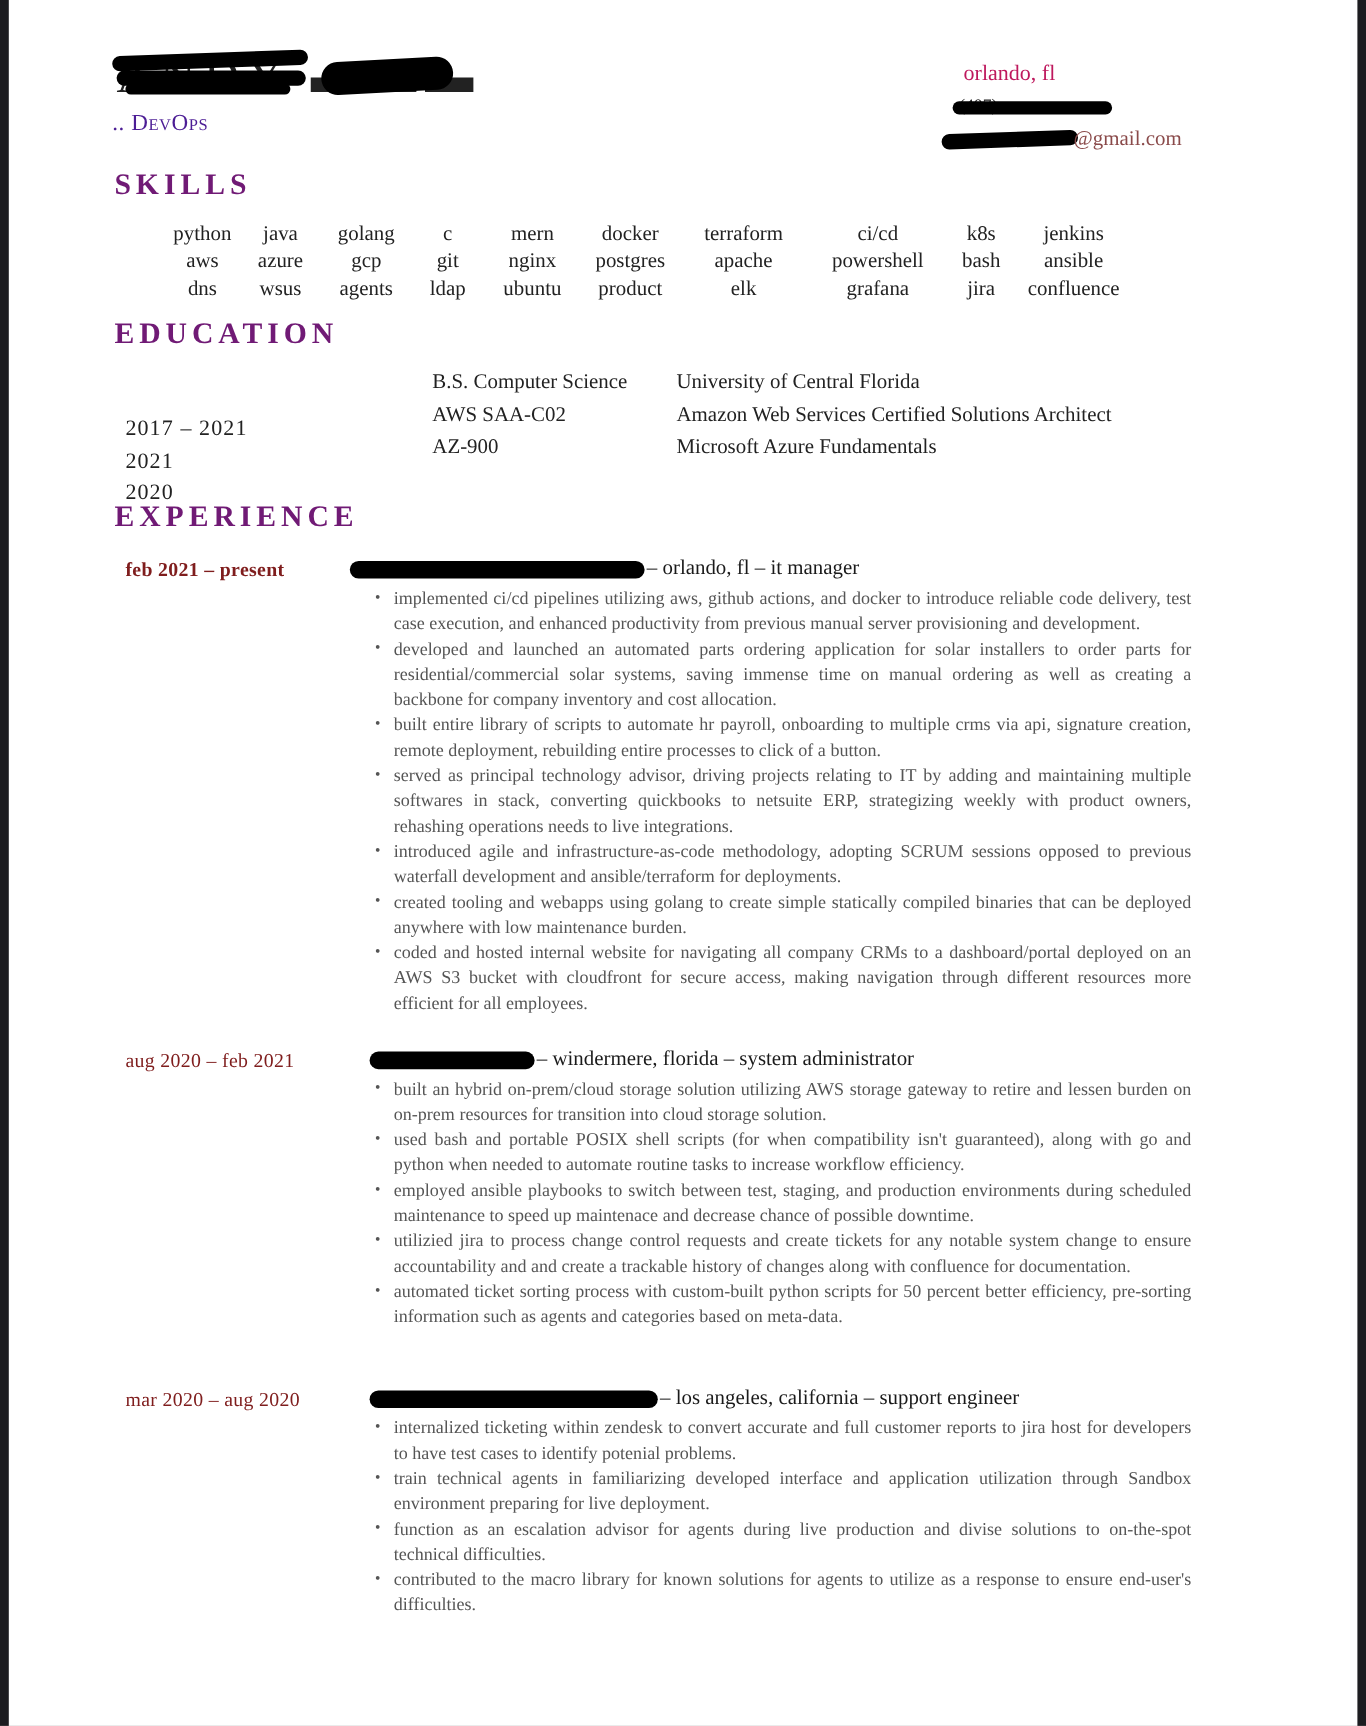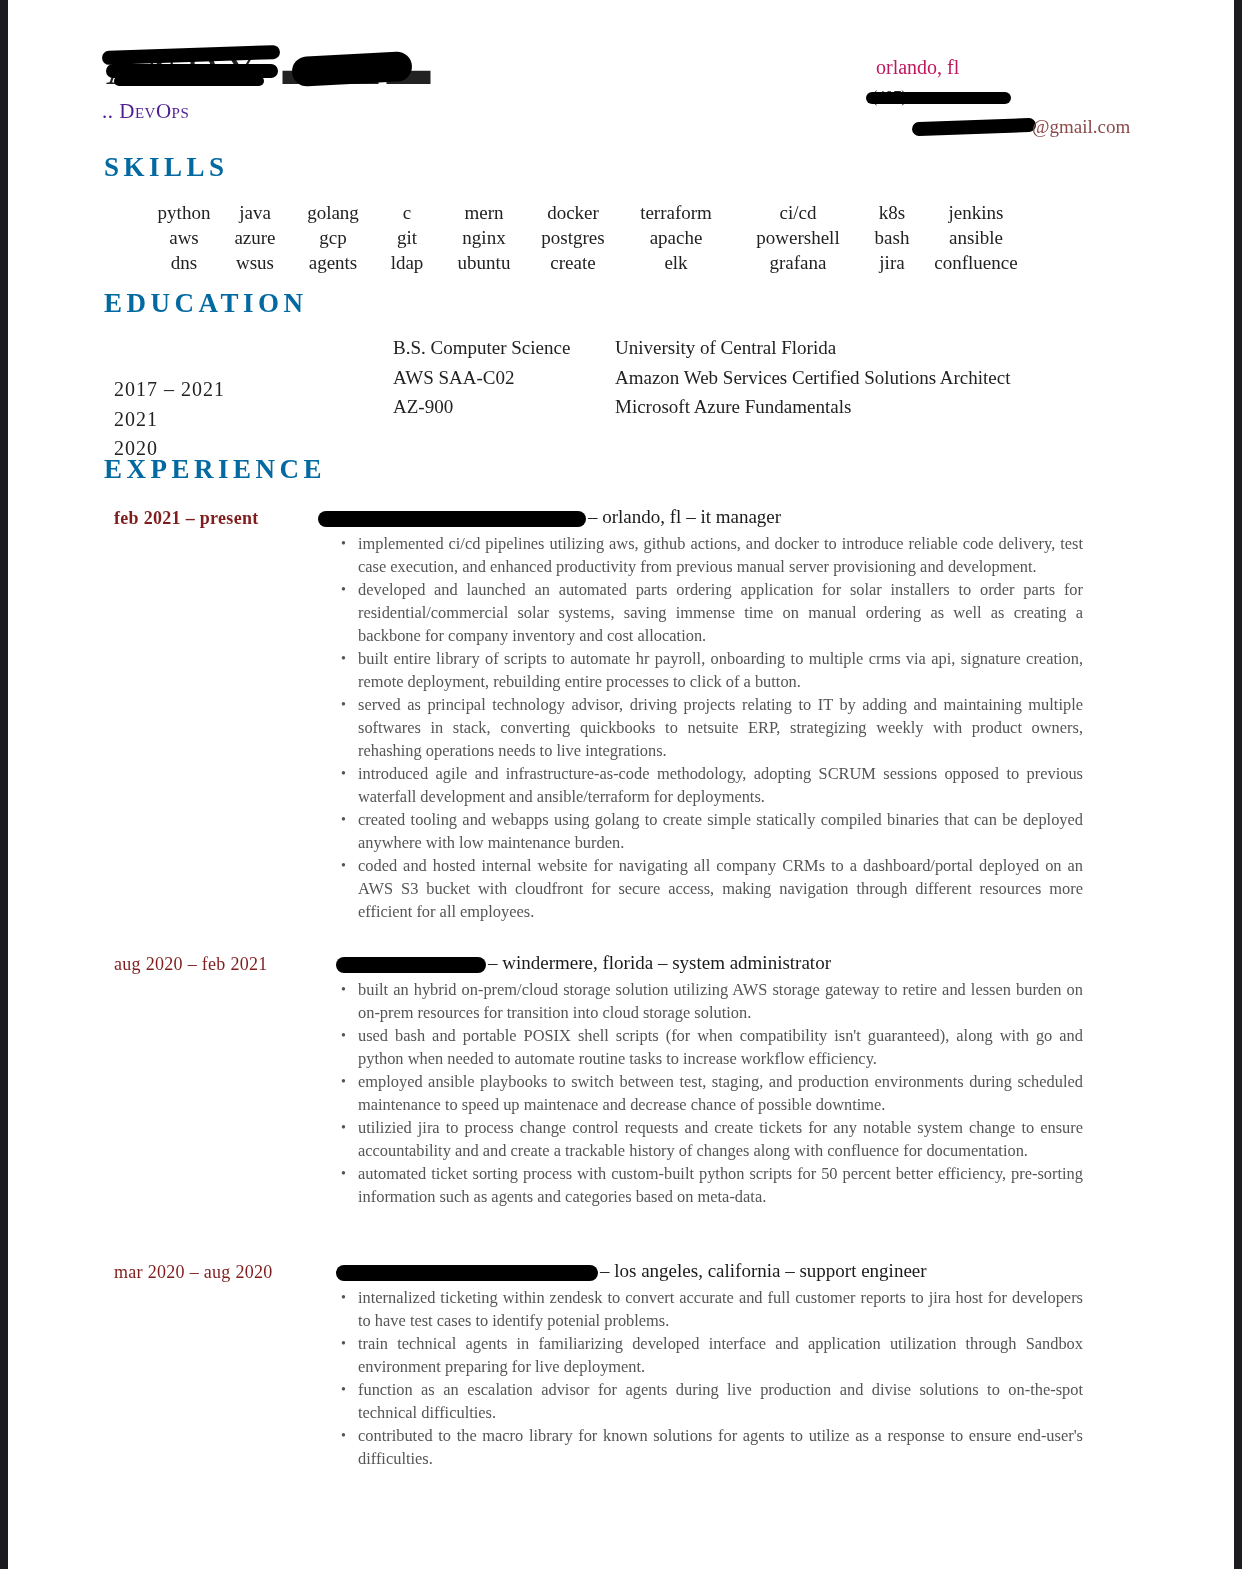--- a/index.html
+++ b/index.html
@@ -15,25 +15,25 @@
     }
     .abs { position: absolute; white-space: nowrap; }
 
     
     .name-block { left: 92px; top: 44px; height: 50px; width: 320px; }
     .name-text { position: absolute; left: 6px; top: 0; font-size: 44px; letter-spacing: 8px; color: #222; }
     .redact { position: absolute; background: #000; border-radius: 24px; }
     .role { left: 94px; top: 99px; font-size: 21px; color: #4c1d95; font-variant: small-caps; letter-spacing: 0.5px; }
     .contact-city { left: 868px; top: 56px; font-size: 20px; color: #be185d; }
     .contact-phone { left: 858px; top: 88px; width: 145px; height: 20px; }
-    .contact-email { left: 904px; top: 114px; height: 26px; width: 240px; text-align: right; }
+    .contact-email { left: 848px; top: 114px; height: 26px; width: 240px; text-align: right; }
     .contact-email .email-text { position: absolute; left: 0; top: 2px; font-size: 19px; color: #8a4a4a; }
 
     
-    .section-heading { left: 96px; font-size: 27px; font-weight: bold; letter-spacing: 4.5px; color: #0369a1; }
+    .section-heading { left: 96px; font-size: 27px; font-weight: bold; letter-spacing: 4.5px; color: #701a75; }
 
     
     .skills-grid { position: absolute; left: 144px; top: 202px; display: grid;
       grid-template-columns: 64px 78px 78px 70px 84px 94px 112px 132px 56px 112px;
       grid-auto-rows: 25px; font-size: 19px; color: #222; text-align: center; }
     .skills-grid span { display: block; }
 
     
     .edu-row { position: absolute; left: 104px; width: 980px; height: 26px; font-size: 19px; color: #222; }
     .edu-year { position: absolute; left: 2px; top: 16px; font-size: 20px; letter-spacing: 1px; margin-top: 25px; }
@@ -93,21 +93,21 @@
     <span>postgres</span>
     <span>apache</span>
     <span>powershell</span>
     <span>bash</span>
     <span>ansible</span>
     <span>dns</span>
     <span>wsus</span>
     <span>agents</span>
     <span>ldap</span>
     <span>ubuntu</span>
-    <span>create</span>
+    <span>product</span>
     <span>elk</span>
     <span>grafana</span>
     <span>jira</span>
     <span>confluence</span>
   </div>
 
   <div class="abs section-heading" style="top:288px;">EDUCATION</div>
   <div class="edu-row" style="top:337px;">
     <span class="edu-year">2017 – 2021</span>
     <span class="edu-degree">B.S. Computer Science</span>

